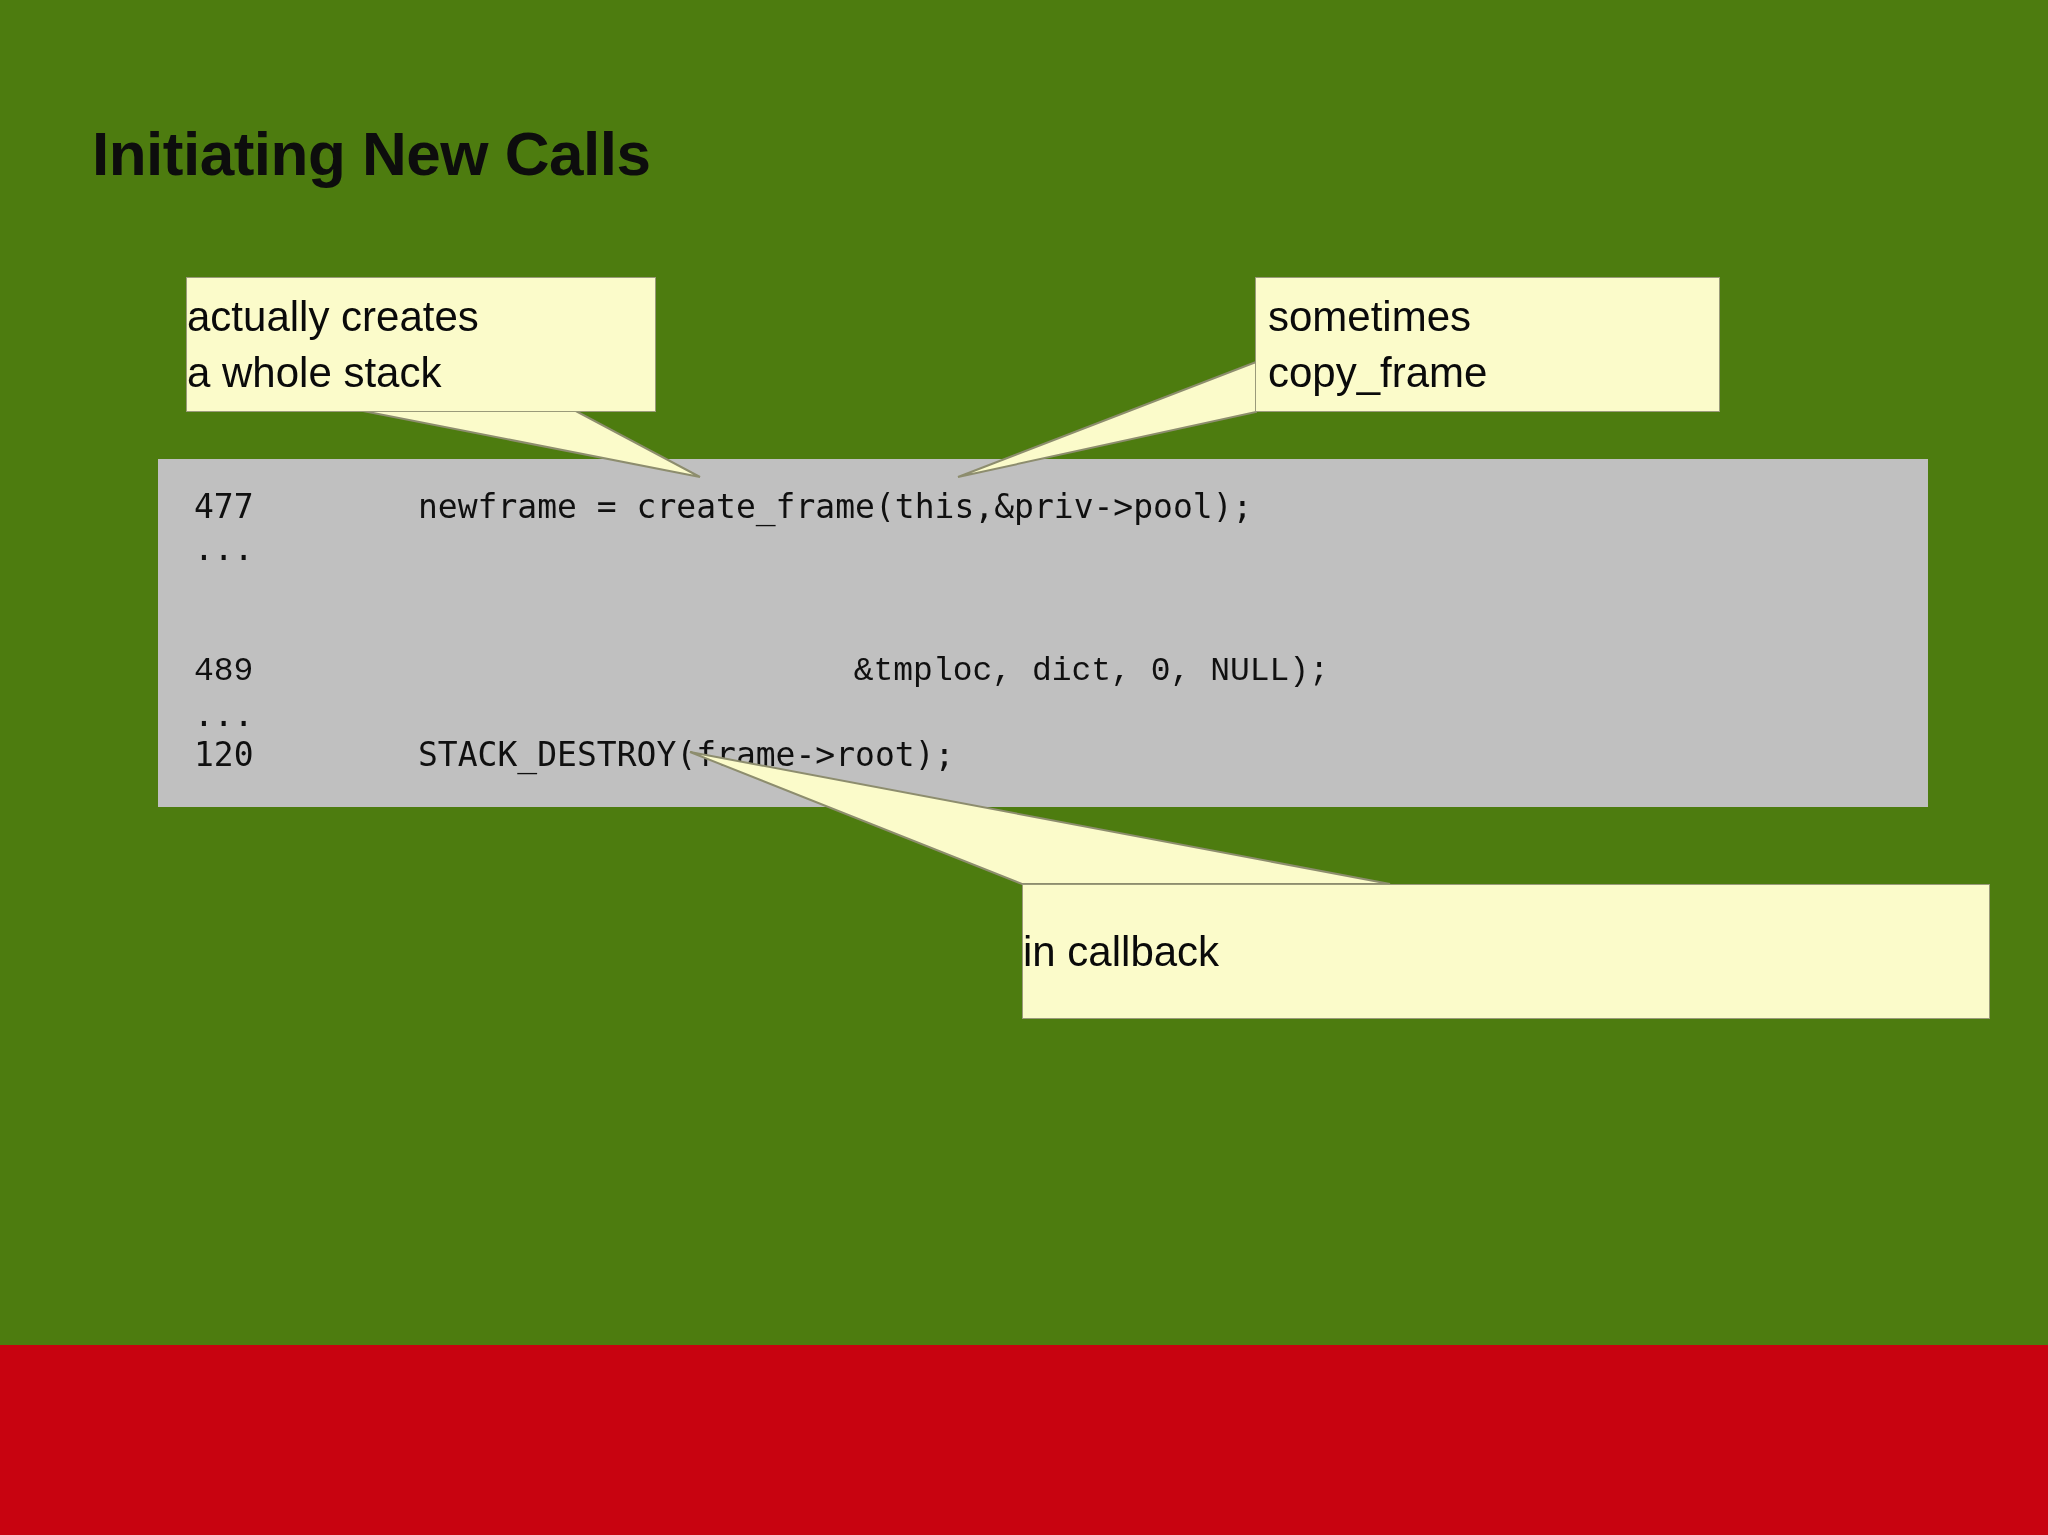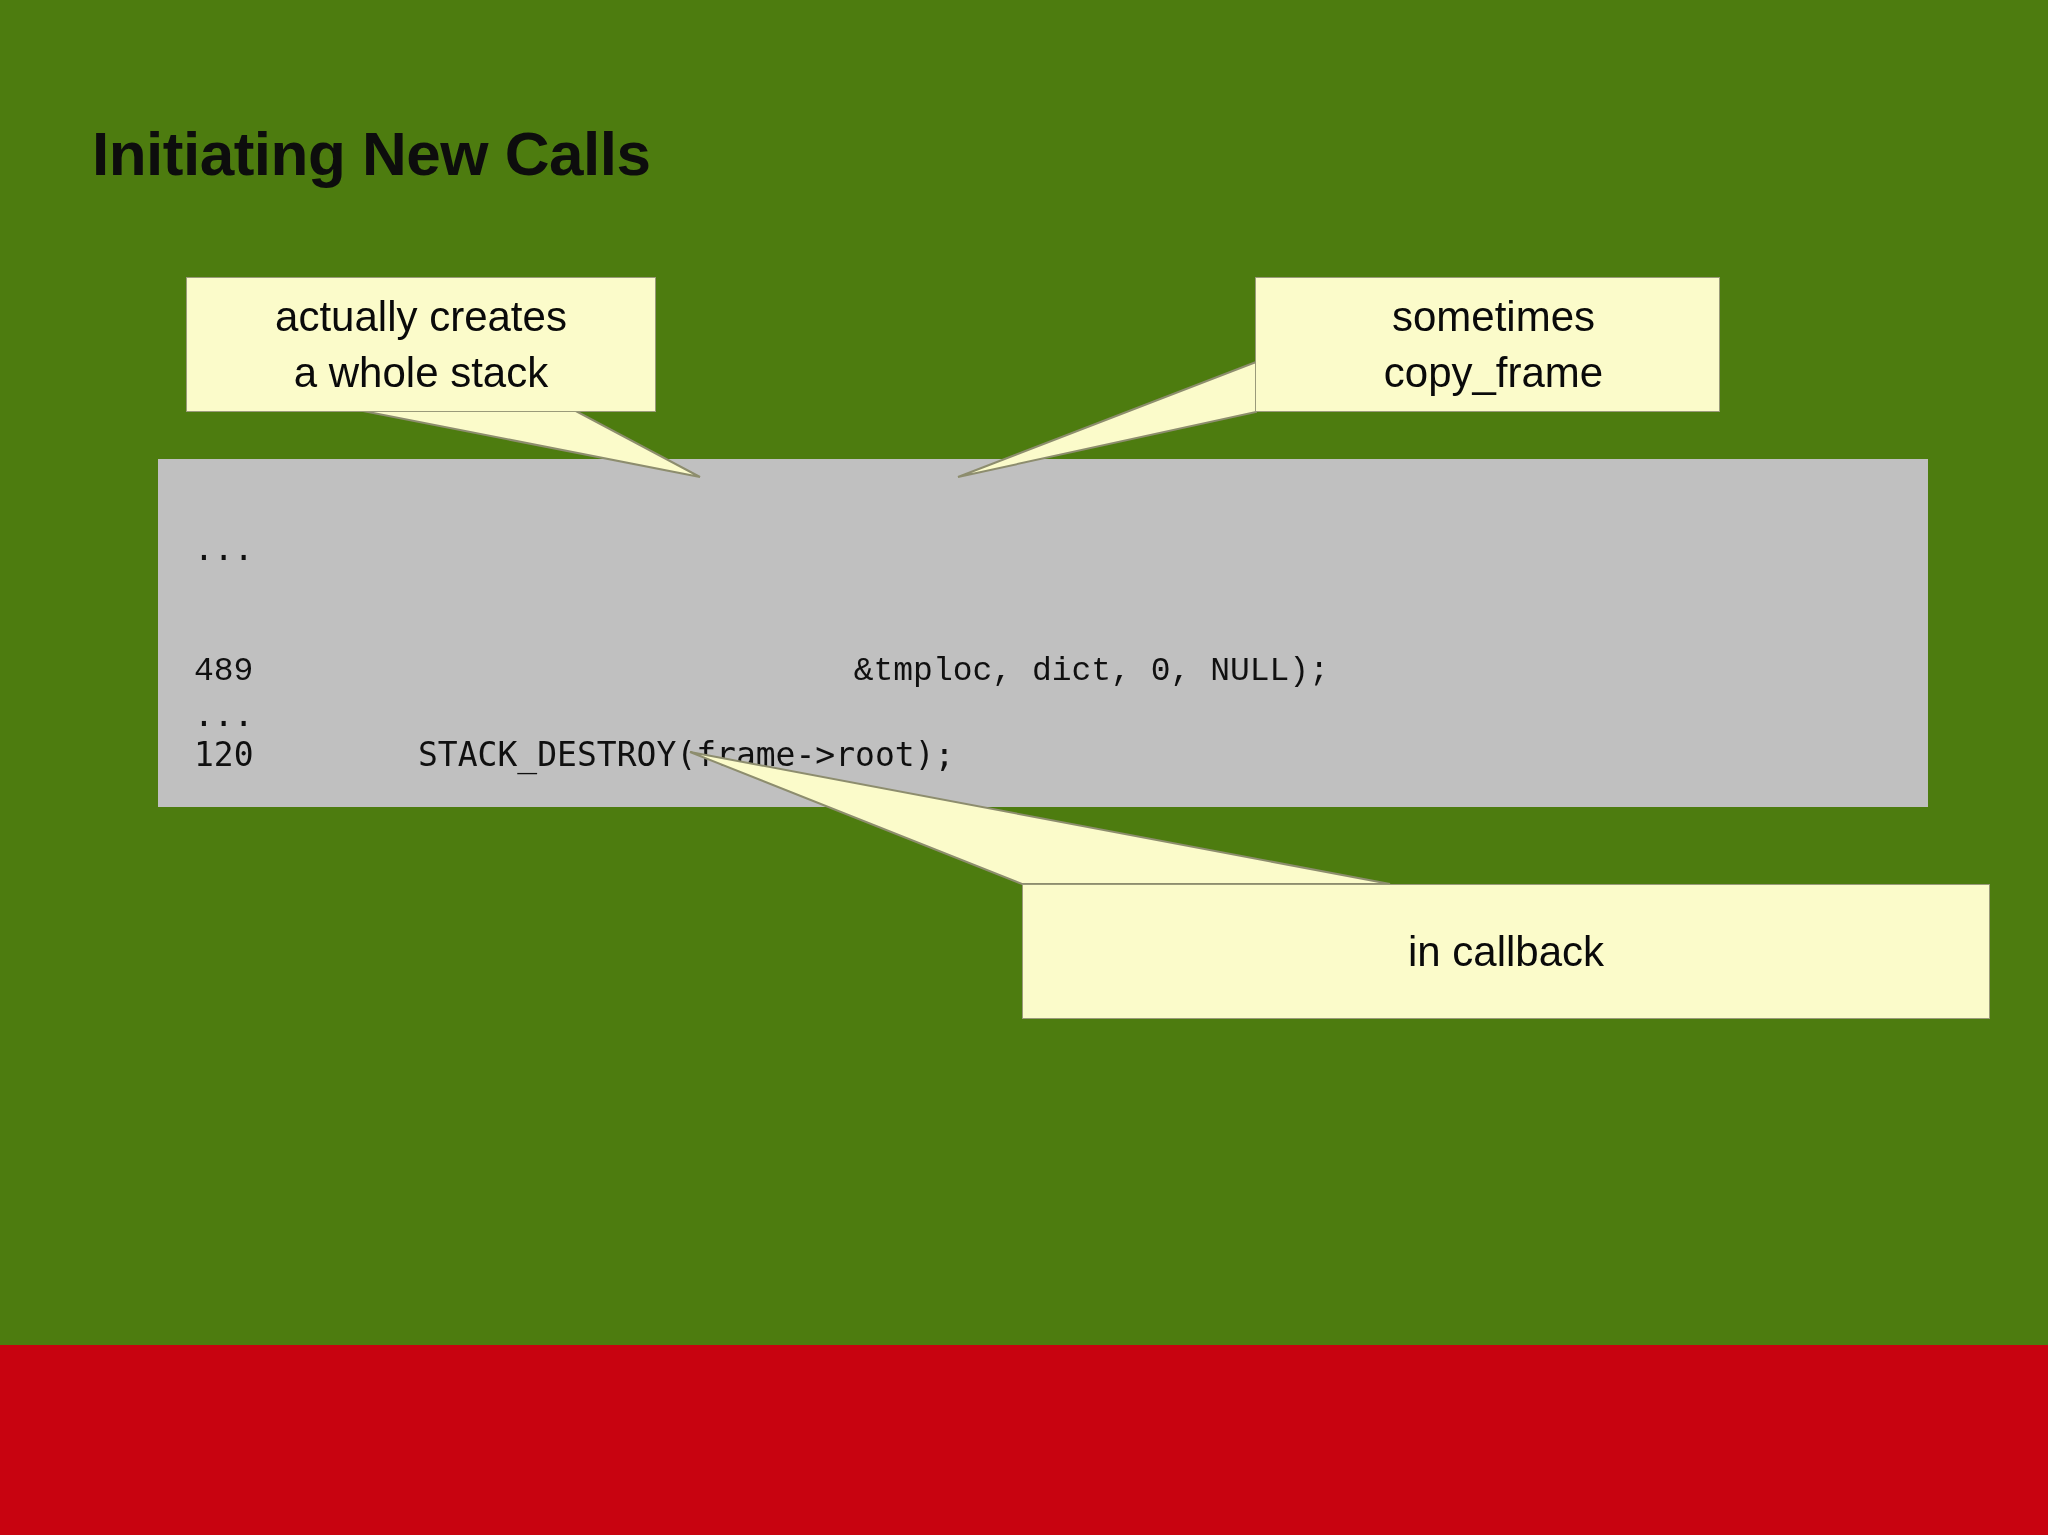--- a/index.html
+++ b/index.html
@@ -53,21 +53,21 @@
     box-sizing: border-box;
   }
   
   .callout-box {
     position: absolute;
     background: #fbfbca;
     border: 1px solid #9a9a7a;
     box-sizing: border-box;
     display: flex;
     flex-direction: column;
-    align-items: center;
+    align-items: flex-start;
     justify-content: center;
     color: #0a0a0a;
     font-size: 42px;
     line-height: 1.32;
     z-index: 3;
   }
   .callout-line { white-space: nowrap; }
   .callout-line.italic { }
 
   #callout-creates {
@@ -118,20 +118,21 @@
   <svg id="tails" viewBox="0 0 2048 1535" width="2048" height="1535">
 
     <polygon points="358,410 574,410 700,477" fill="#fbfbca" stroke="#8d8d6e" stroke-width="2"></polygon>
 
     <polygon points="1256,362 1256,412 958,477" fill="#fbfbca" stroke="#8d8d6e" stroke-width="2"></polygon>
 
     <polygon points="1022,884 1390,884 690,752" fill="#fbfbca" stroke="#8d8d6e" stroke-width="2"></polygon>
   </svg>
 
   <div id="code-block">
+    <div class="code-line" style="top:28px;"><span class="code-num">477</span><span>newframe = create_frame(this,&amp;priv-&gt;pool);</span></div>
     <div class="code-line" style="top:70px;"><span class="code-num">...</span><span></span></div>
     <div class="code-line" style="top:194px;font-family:Liberation Mono, monospace;"><span class="code-num">489</span><span>                      &amp;tmploc, dict, 0, NULL);</span></div>
     <div class="code-line" style="top:236px;"><span class="code-num">...</span><span></span></div>
     <div class="code-line" style="top:276px;"><span class="code-num">120</span><span>STACK_DESTROY(frame-&gt;root);</span></div>
   </div>
 
   <div class="callout-box" id="callout-creates">
     <div class="callout-line">actually creates</div>
     <div class="callout-line">a whole stack</div>
   </div>

